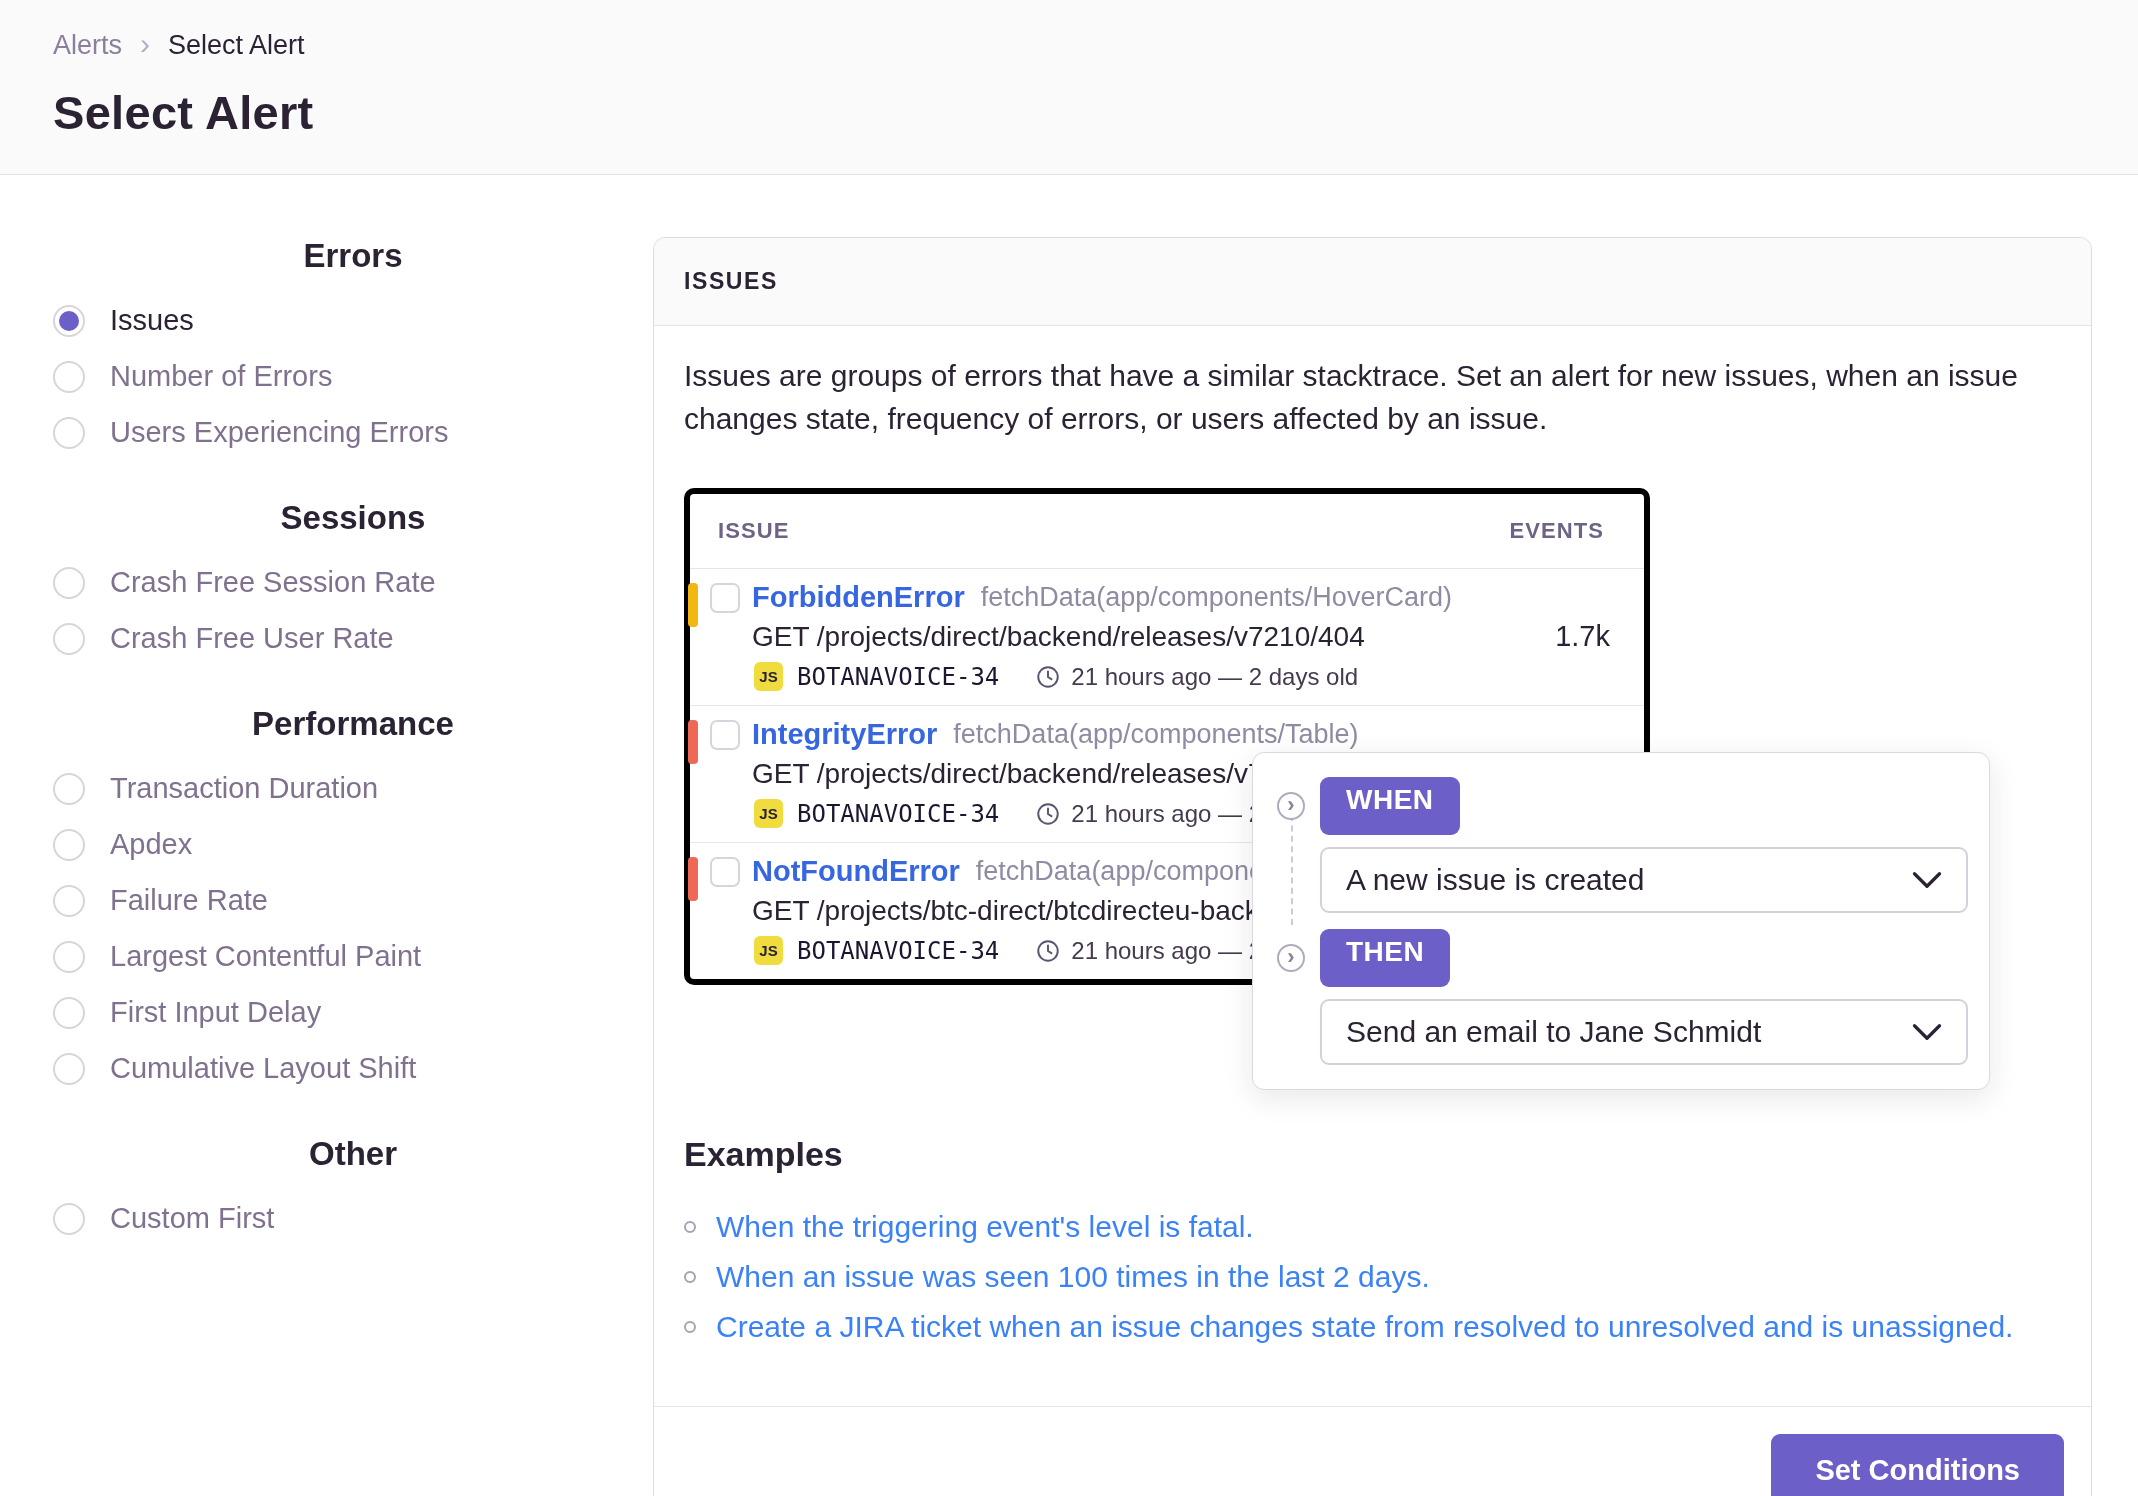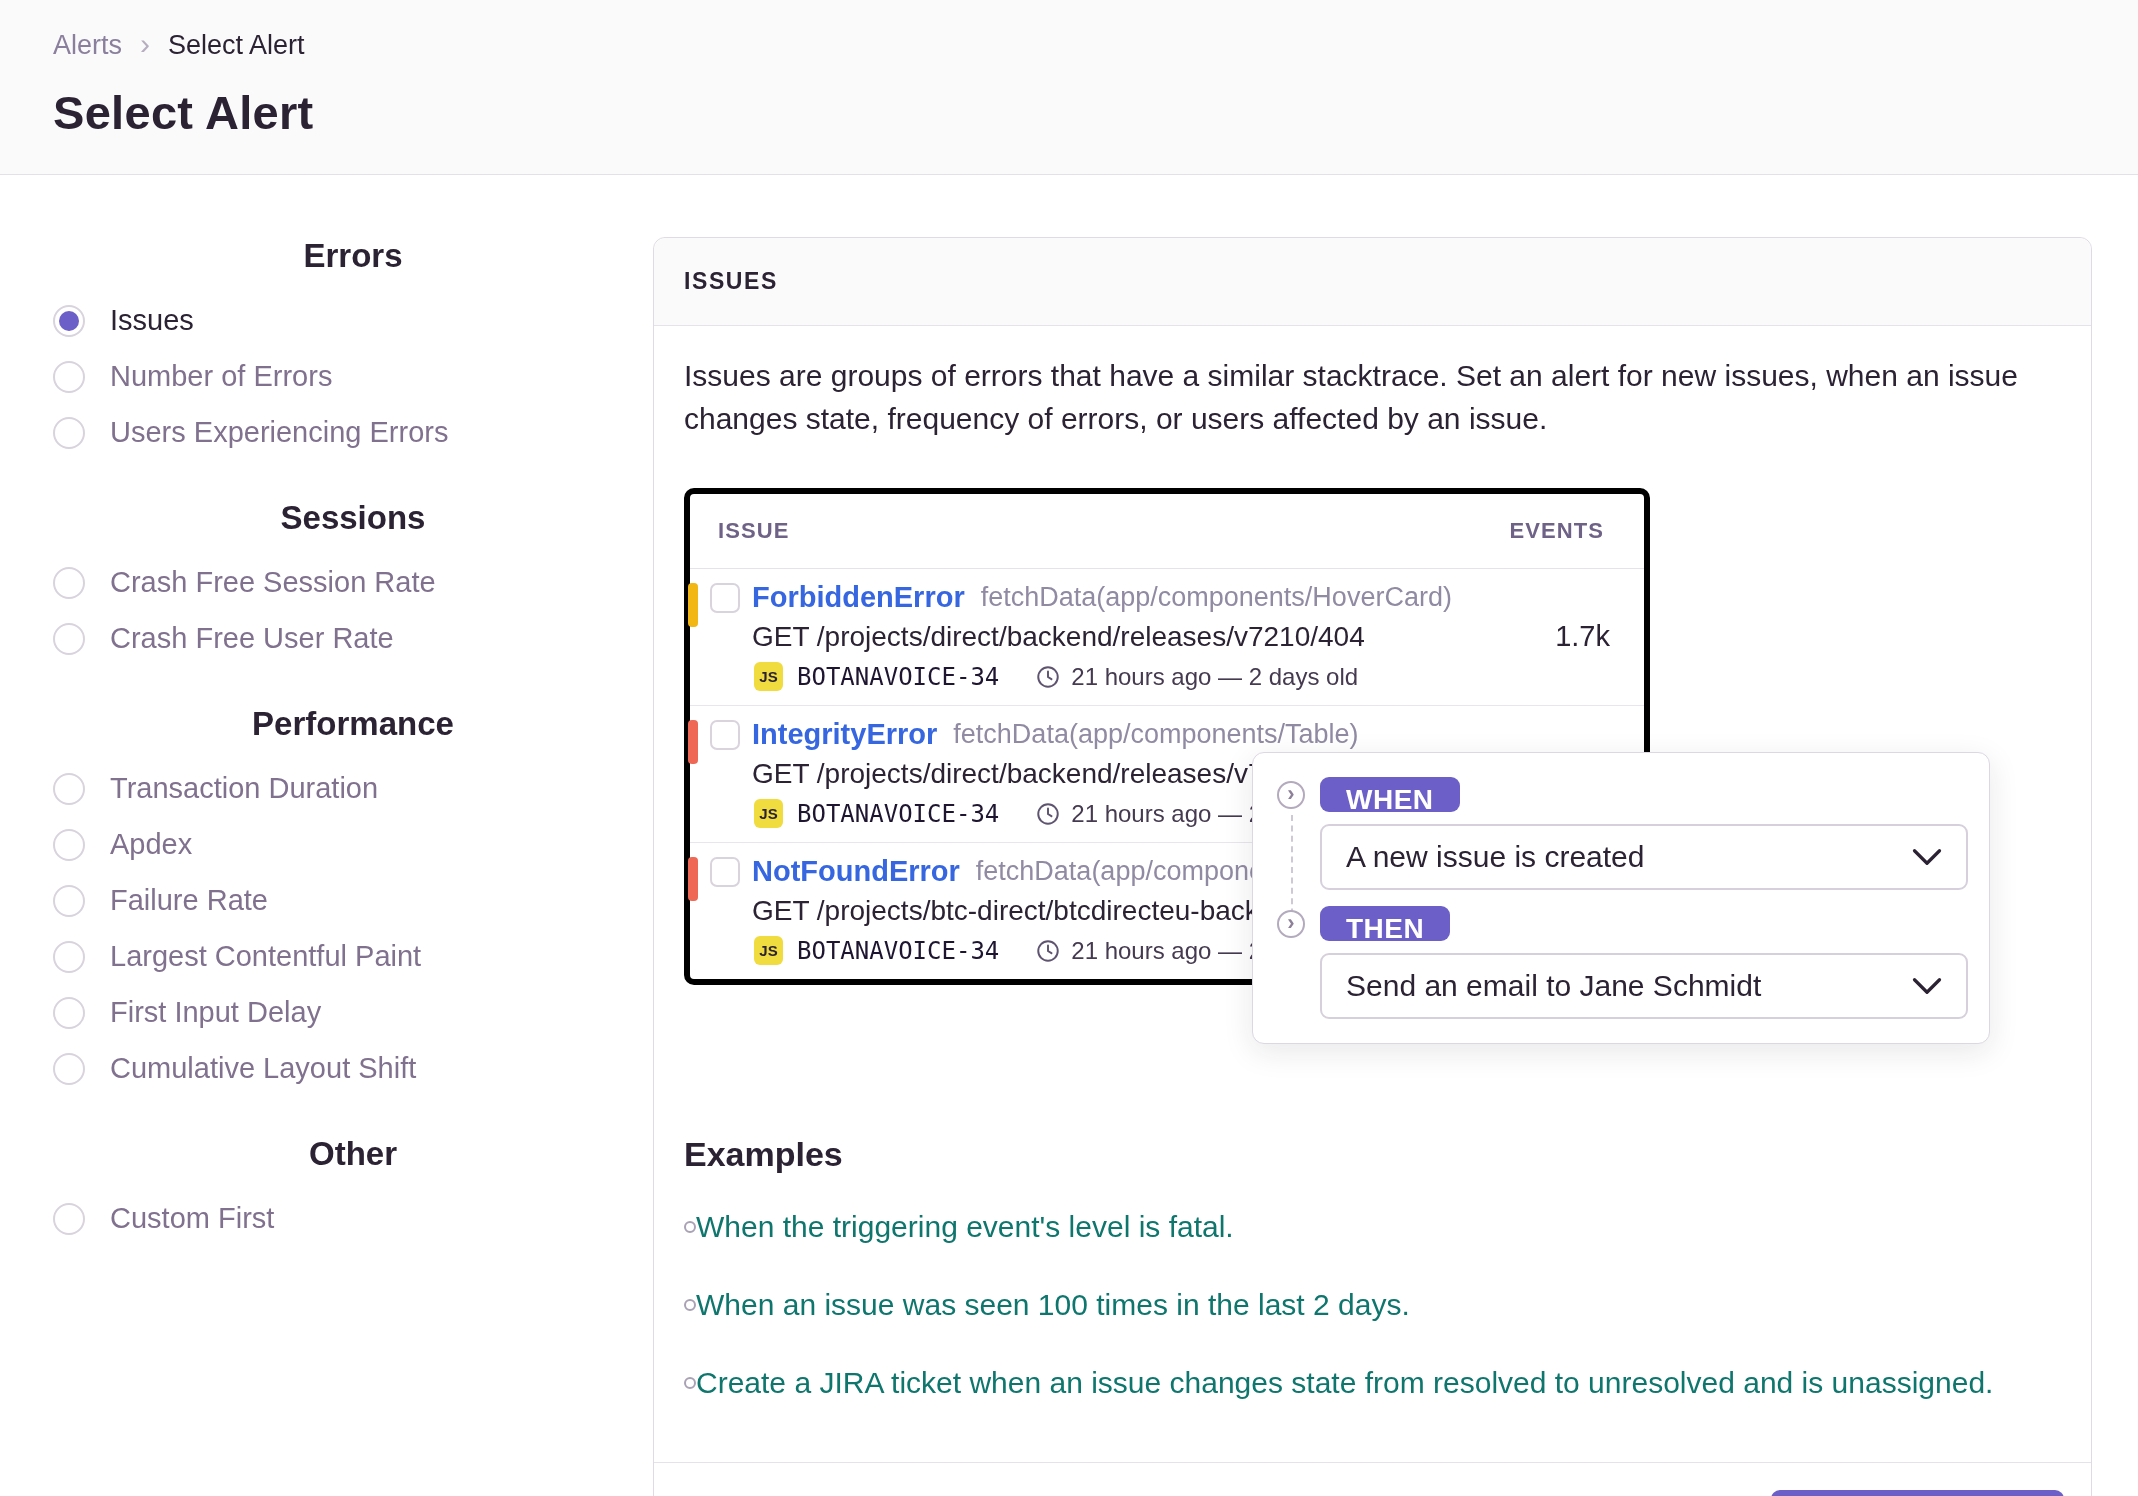--- a/index.html
+++ b/index.html
@@ -68,21 +68,21 @@
     font-weight:800; font-size:15px; display:flex; align-items:center; justify-content:center;
   }
   .short-id { margin-left:14px; font-family:"DejaVu Sans Mono", monospace; font-size:24px; color:#1E1530; }
   .clock-icon { margin-left:36px; display:flex; }
   .age { margin-left:10px; white-space:nowrap; }
   .row-events { width:96px; display:flex; justify-content:flex-end; align-items:center; font-size:29px; color:#2B2233; }
 
   
   .examples-title { margin-top:150px; font-size:34px; font-weight:700; }
   .examples-list  { margin-top:28px; }
-  .example-item { display:flex; align-items:center; font-size:30px; line-height:50px; color:#0f766e;margin-top:28px; }
+  .example-item { display:flex; align-items:center; gap:20px; font-size:30px; line-height:50px; color:#3b82f6; }
   .bullet { width:12px; height:12px; border:2px solid #A9A1B4; border-radius:50%; flex-shrink:0; }
 
   
   .panel-footer { border-top:1px solid #E6E2EA; padding:27px 27px; display:flex; justify-content:flex-end; }
   .btn-primary {
     background:#6C5FC7; color:#fff; border:none; border-radius:9px;
     height:73px; padding:0 44px; font-size:29px; font-weight:700;
     font-family:"Liberation Sans", sans-serif; cursor:pointer;
   }
 
@@ -97,21 +97,21 @@
   .rule-group + .rule-group { margin-top:16px; }
   .rule-head { display:flex; align-items:center; }
   .circle-icon {
     width:28px; height:28px; border:2px solid #B3AABE; border-radius:50%;
     background:#fff; color:#8C8199; display:flex; align-items:center; justify-content:center;
     font-size:22px; font-weight:700; line-height:1; padding-bottom:2px;
     position:relative; z-index:2; flex-shrink:0;
   }
   .rule-badge {
     margin-left:15px; background:#6C5FC7; color:#fff; border-radius:9px;
-    height:35px; line-height:46px; padding:0 26px;
+    height:58px; line-height:46px; padding:0 26px;
     font-size:28px; font-weight:700; letter-spacing:.5px;
   }
   .rule-select {
     margin:12px 0 0 43px; width:648px; height:66px;
     border:2px solid #D6D0DC; border-radius:9px; background:#fff;
     display:flex; align-items:center; justify-content:space-between;
     padding:0 24px; font-size:30px; color:#2B2233; cursor:pointer;
   }
   .chev-down { flex-shrink:0; display:flex; }
 </style>

